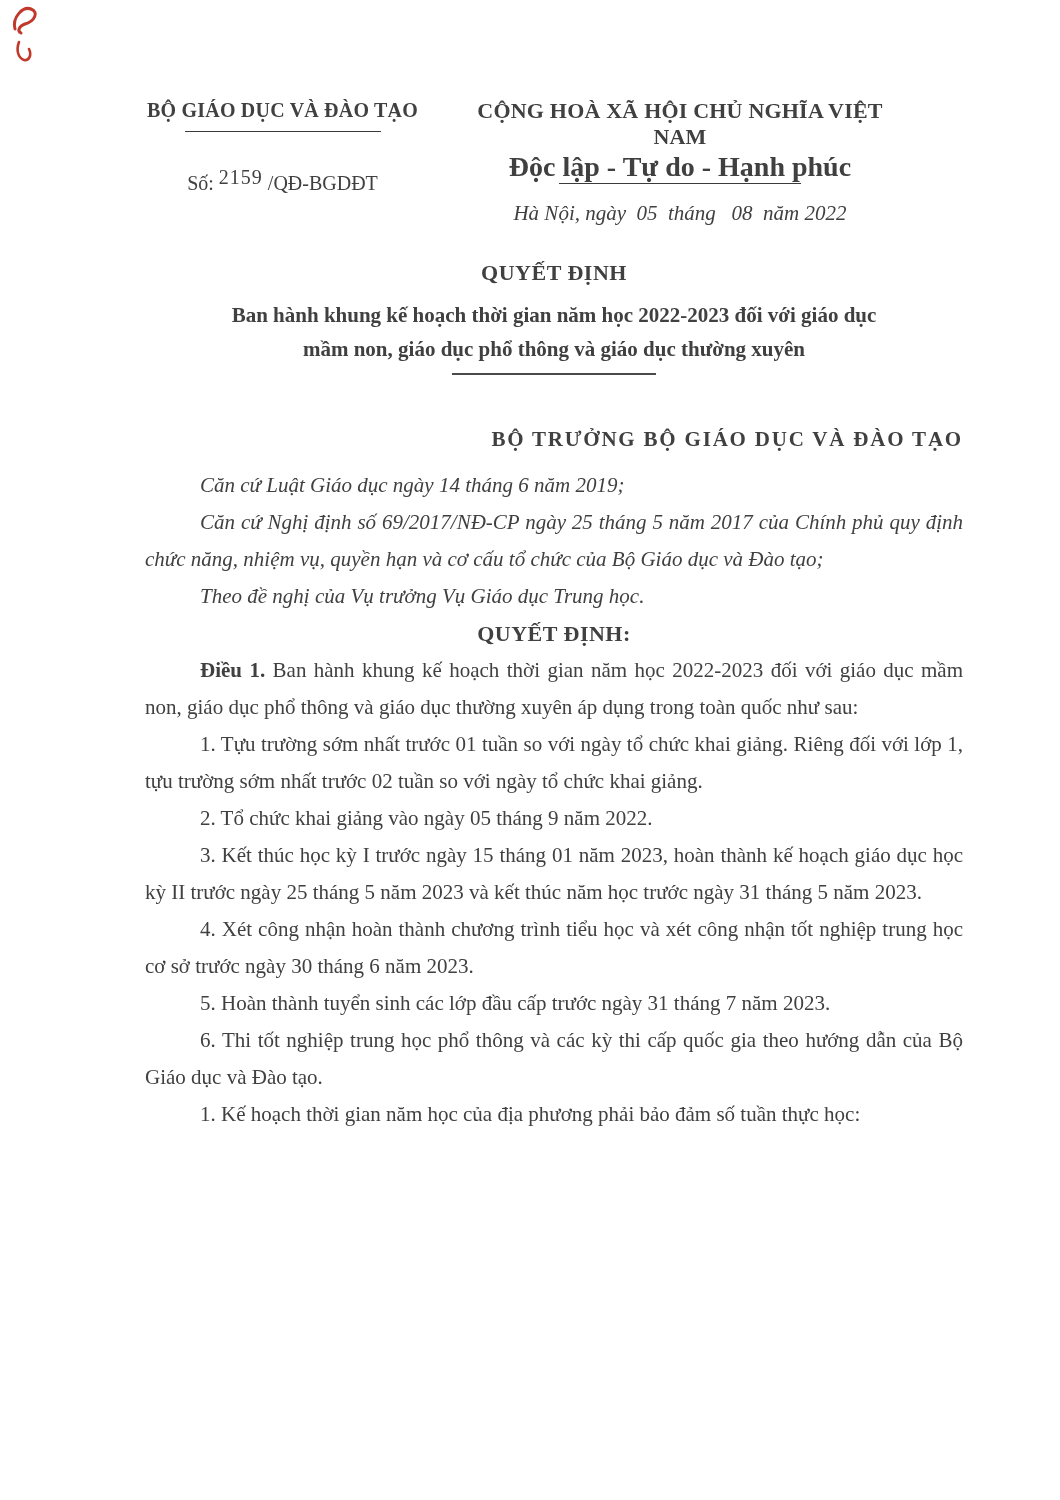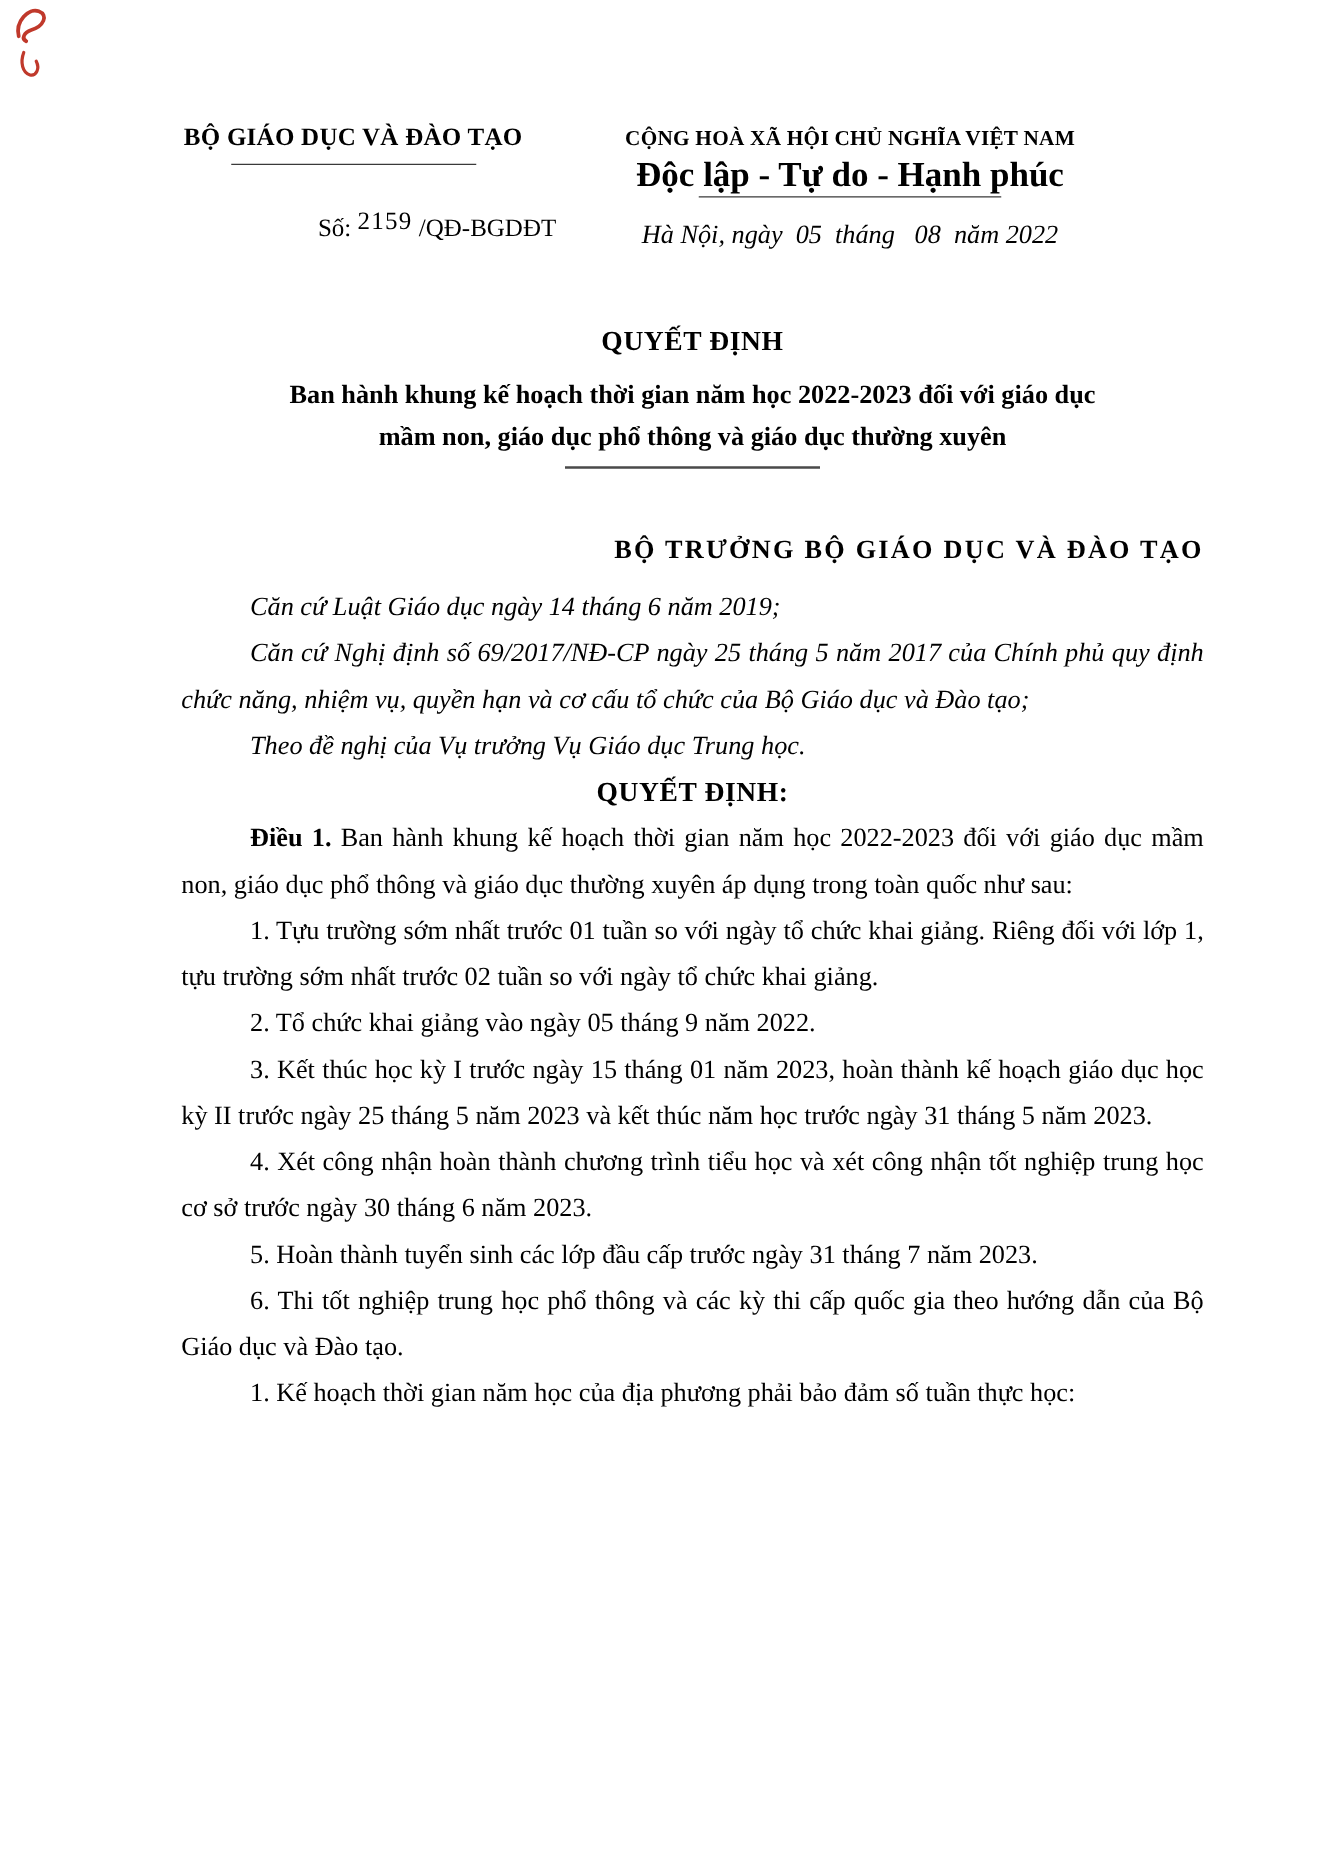--- a/index.html
+++ b/index.html
@@ -2,40 +2,40 @@
 <html><head>
 <meta charset="utf-8">
 <style>
   html, body { margin: 0; padding: 0; background: #ffffff; }
   .page {
     position: relative;
     width: 1040px;
     height: 1500px;
     background: #ffffff;
     font-family: "Liberation Serif", "DejaVu Serif", serif;
-    color: #000000;
+    color: #404040;
     overflow: hidden;
   }
   
   .pen-marks { position: absolute; left: 6px; top: 2px; }
   
   .header-left {
     position: absolute; top: 96px; left: 120px; width: 325px;
     text-align: center;
   }
   .org-name { font-size: 20px; font-weight: bold; line-height: 28px; letter-spacing: 0.2px; }
   .org-rule { width: 196px; border-top: 1.6px solid #3a3a3a; margin: 7px auto 0 auto; }
-  .doc-number { margin-top: 38px; font-size: 20px; line-height: 26px; white-space: pre-wrap; text-align: right; }
+  .doc-number { margin-top: 38px; font-size: 20px; line-height: 26px; white-space: pre-wrap; }
   .doc-number .num { position: relative; top: -6px; letter-spacing: 1px; }
   
   .header-right {
     position: absolute; top: 98px; left: 466px; width: 428px;
     text-align: center;
   }
-  .country { font-size: 17px; font-weight: bold; line-height: 26px; letter-spacing: 0.2px; }
+  .country { font-size: 22px; font-weight: bold; line-height: 26px; letter-spacing: 0.2px; }
   .motto { font-size: 28px; font-weight: bold; line-height: 26px; margin-top: 4px; }
   .motto-rule { width: 242px; border-top: 1.6px solid #3a3a3a; margin: 3px auto 0 auto; }
   .place-date { margin-top: 17px; font-size: 21px; font-style: italic; white-space: pre-wrap; }
   
   .doc-body {
     position: absolute; top: 258px; left: 145px; width: 818px;
     font-size: 21px; line-height: 37px; text-align: justify;
   }
   .title-h { text-align: center; font-weight: bold; font-size: 22px; letter-spacing: 0.5px; line-height: 30px; text-indent: 0; margin: 0; }
   .subtitle { text-align: center; font-weight: bold; font-size: 21px; line-height: 34px; white-space: nowrap; margin: 0; }

